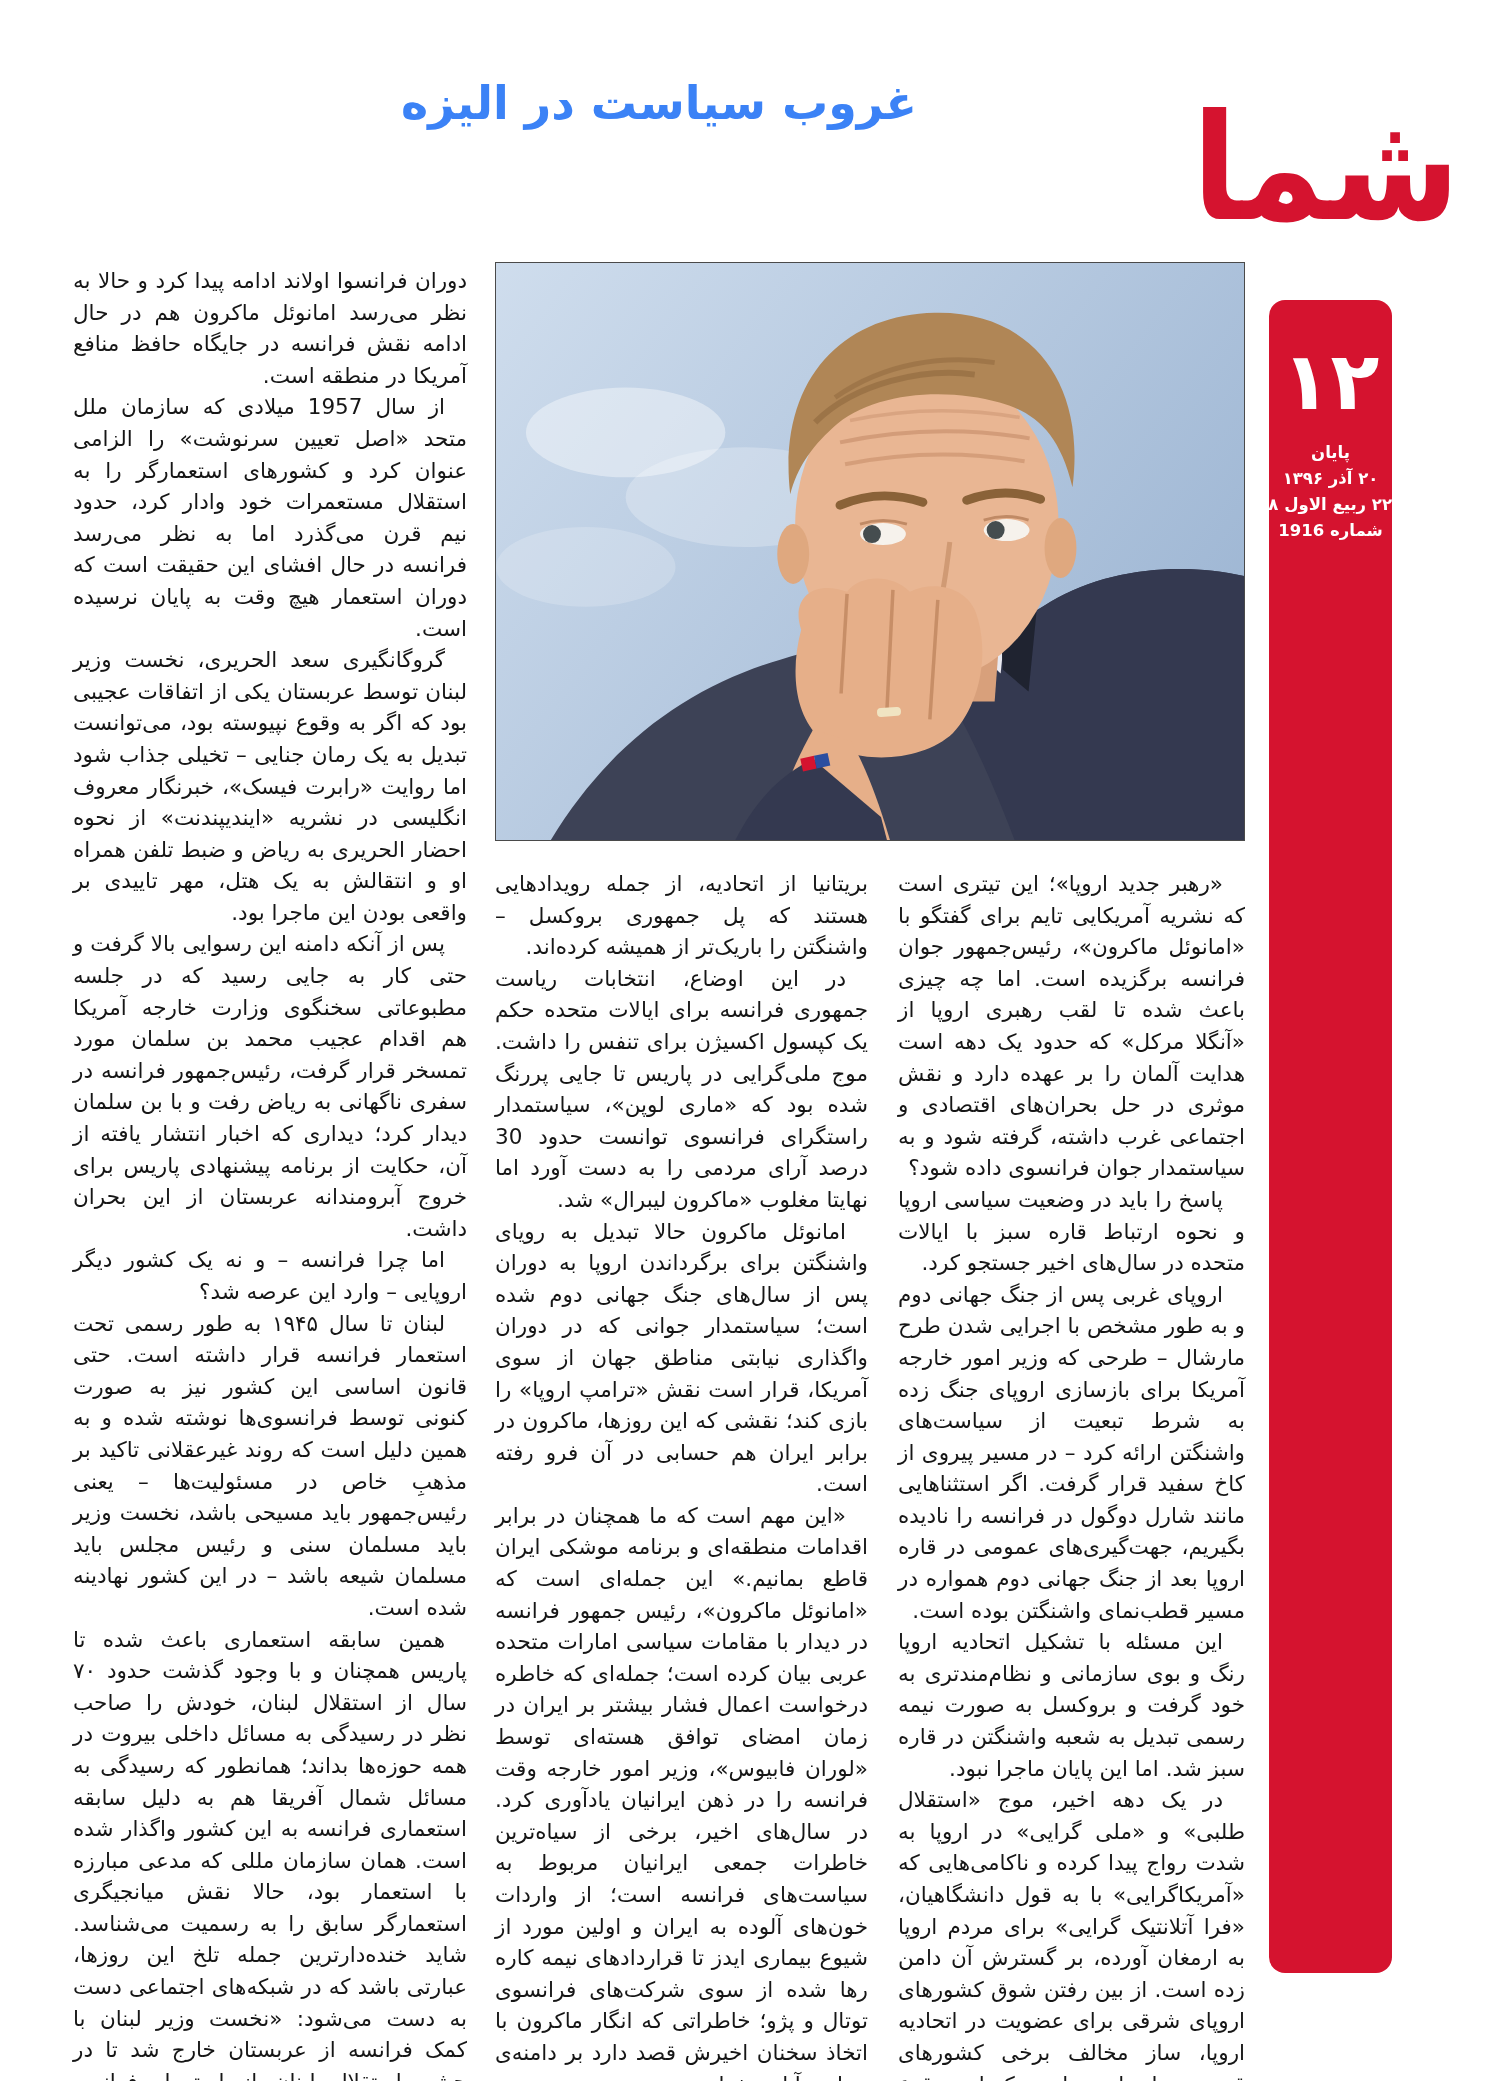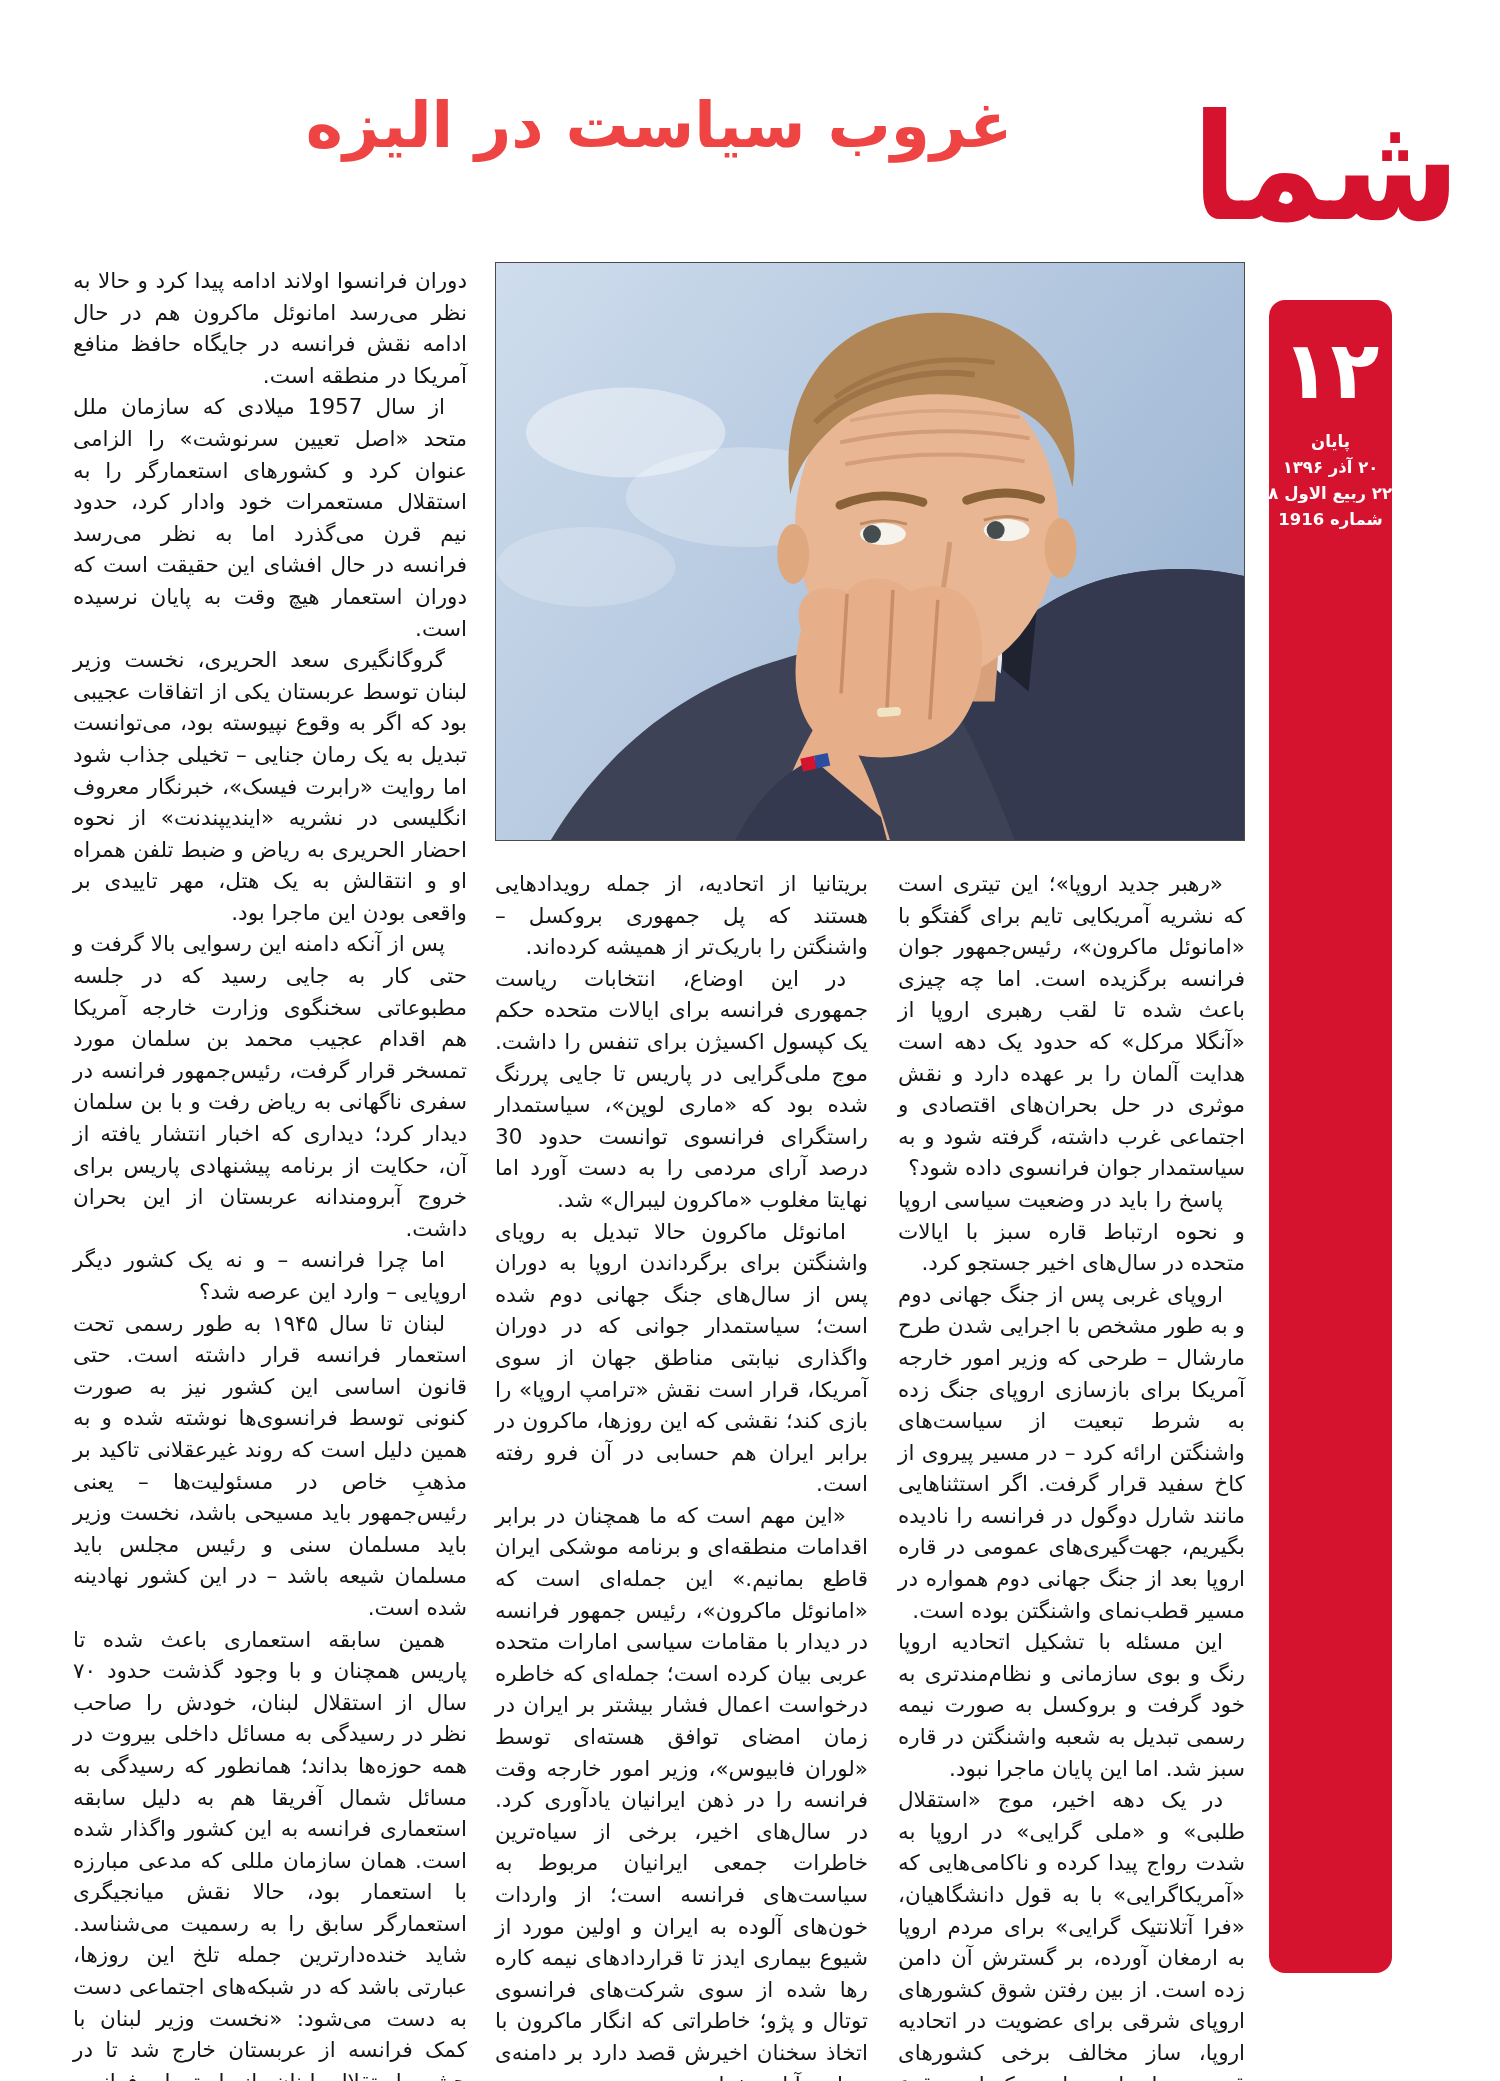--- a/index.html
+++ b/index.html
@@ -14,37 +14,37 @@
     display:flex;align-items:center;justify-content:center;
     font-size:132px;font-weight:bold;color:#d5132f;line-height:1;
     transform:scaleY(1.12);
   }
   .rail{
     position:absolute;left:1269px;top:300px;width:123px;height:1673px;
     background:#d5132f;border-radius:16px;
   }
   .rail .num{
     color:#ffffff;font-size:80px;font-weight:bold;text-align:center;
-    margin-top:23px;line-height:1.2;
+    margin-top:34px;line-height:1.2;
   }
   .rail .dates{margin-top:10px;}
   .rail .dl{
     color:#ffffff;font-size:16.5px;font-weight:bold;text-align:center;
     line-height:26px;white-space:nowrap;
   }
   
   .article-header{
     position:absolute;left:73px;top:74px;width:1172px;text-align:center;
   }
   .kicker{
     font-size:27px;font-weight:bold;color:#9c9c9c;letter-spacing:0;
     margin:0 0 8px 120px;
   }
   .headline{
-    margin:17px;font-size:63px;font-weight:bold;color:#ef4444;line-height:1.1;
+    margin:4px;font-size:46px;font-weight:bold;color:#3b82f6;line-height:1.1;
   }
   
   .photo{
     position:absolute;left:495px;top:262px;width:750px;height:579px;margin:0;
     border:1px solid #4a4a4a;box-sizing:border-box;background:#b9c9df;
   }
   .photo svg{display:block;width:100%;height:100%;}
   
   .col{
     position:absolute;font-size:21.5px;line-height:31.6px;color:#161616;

